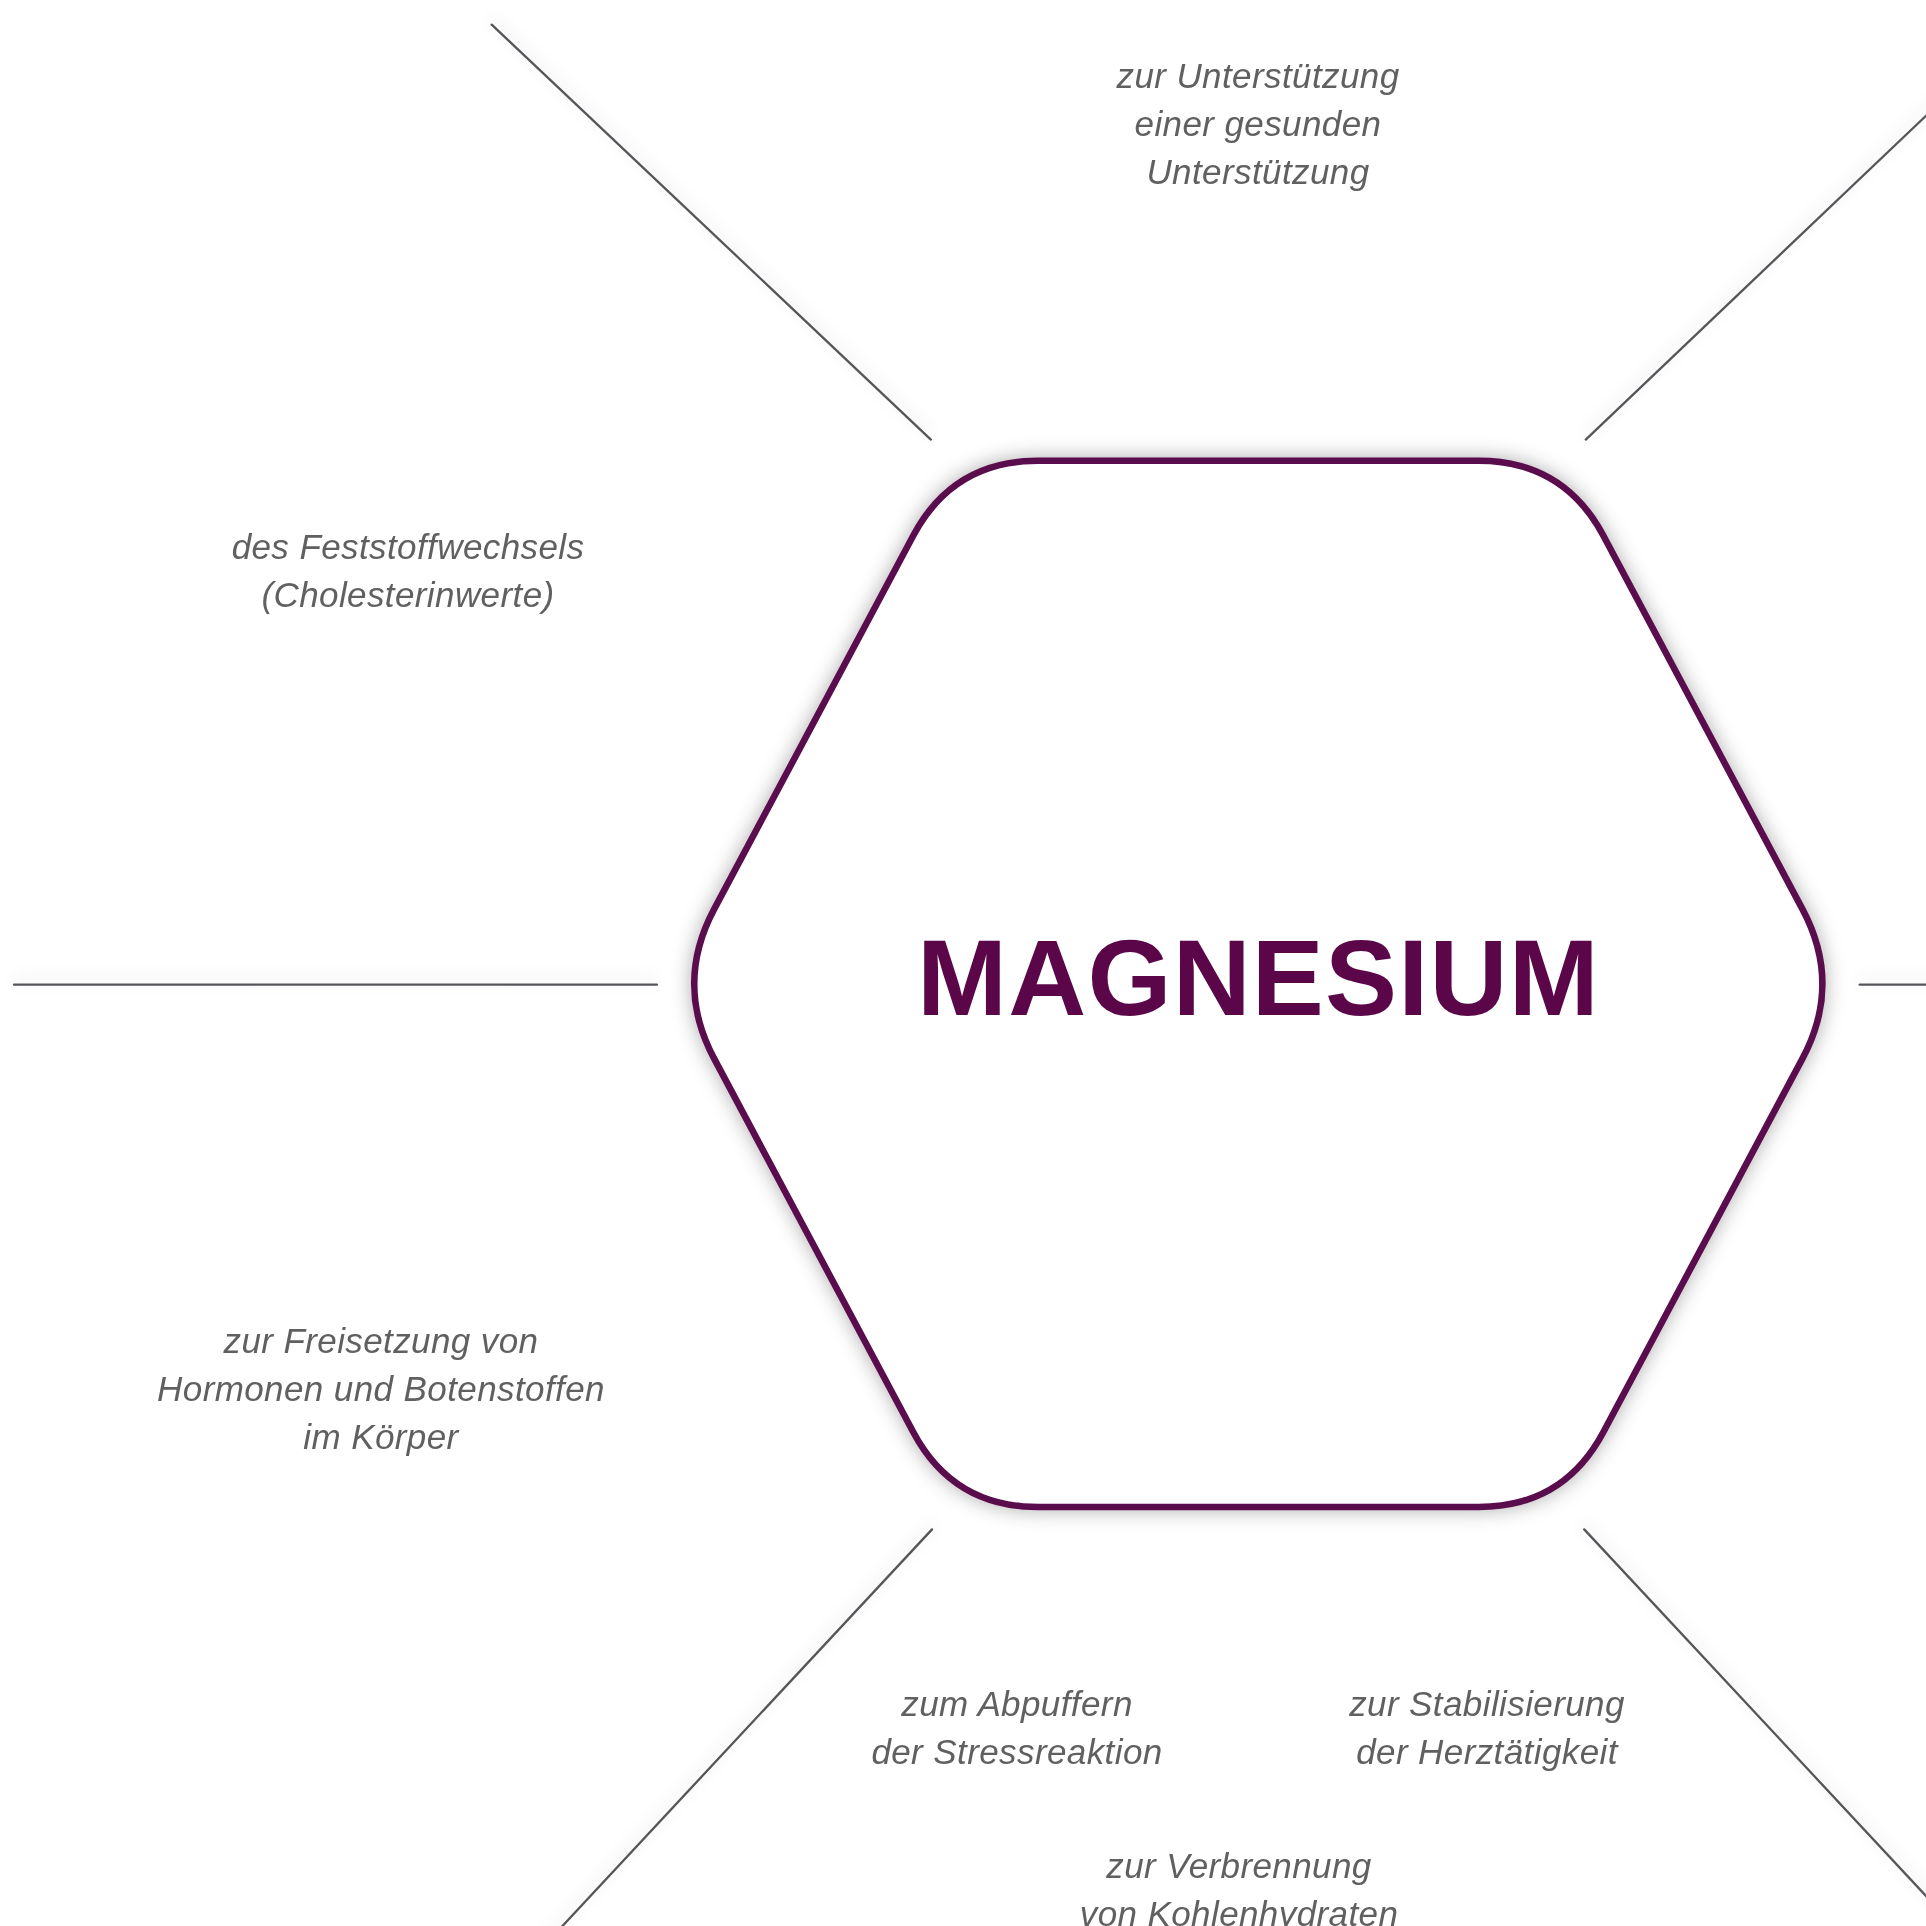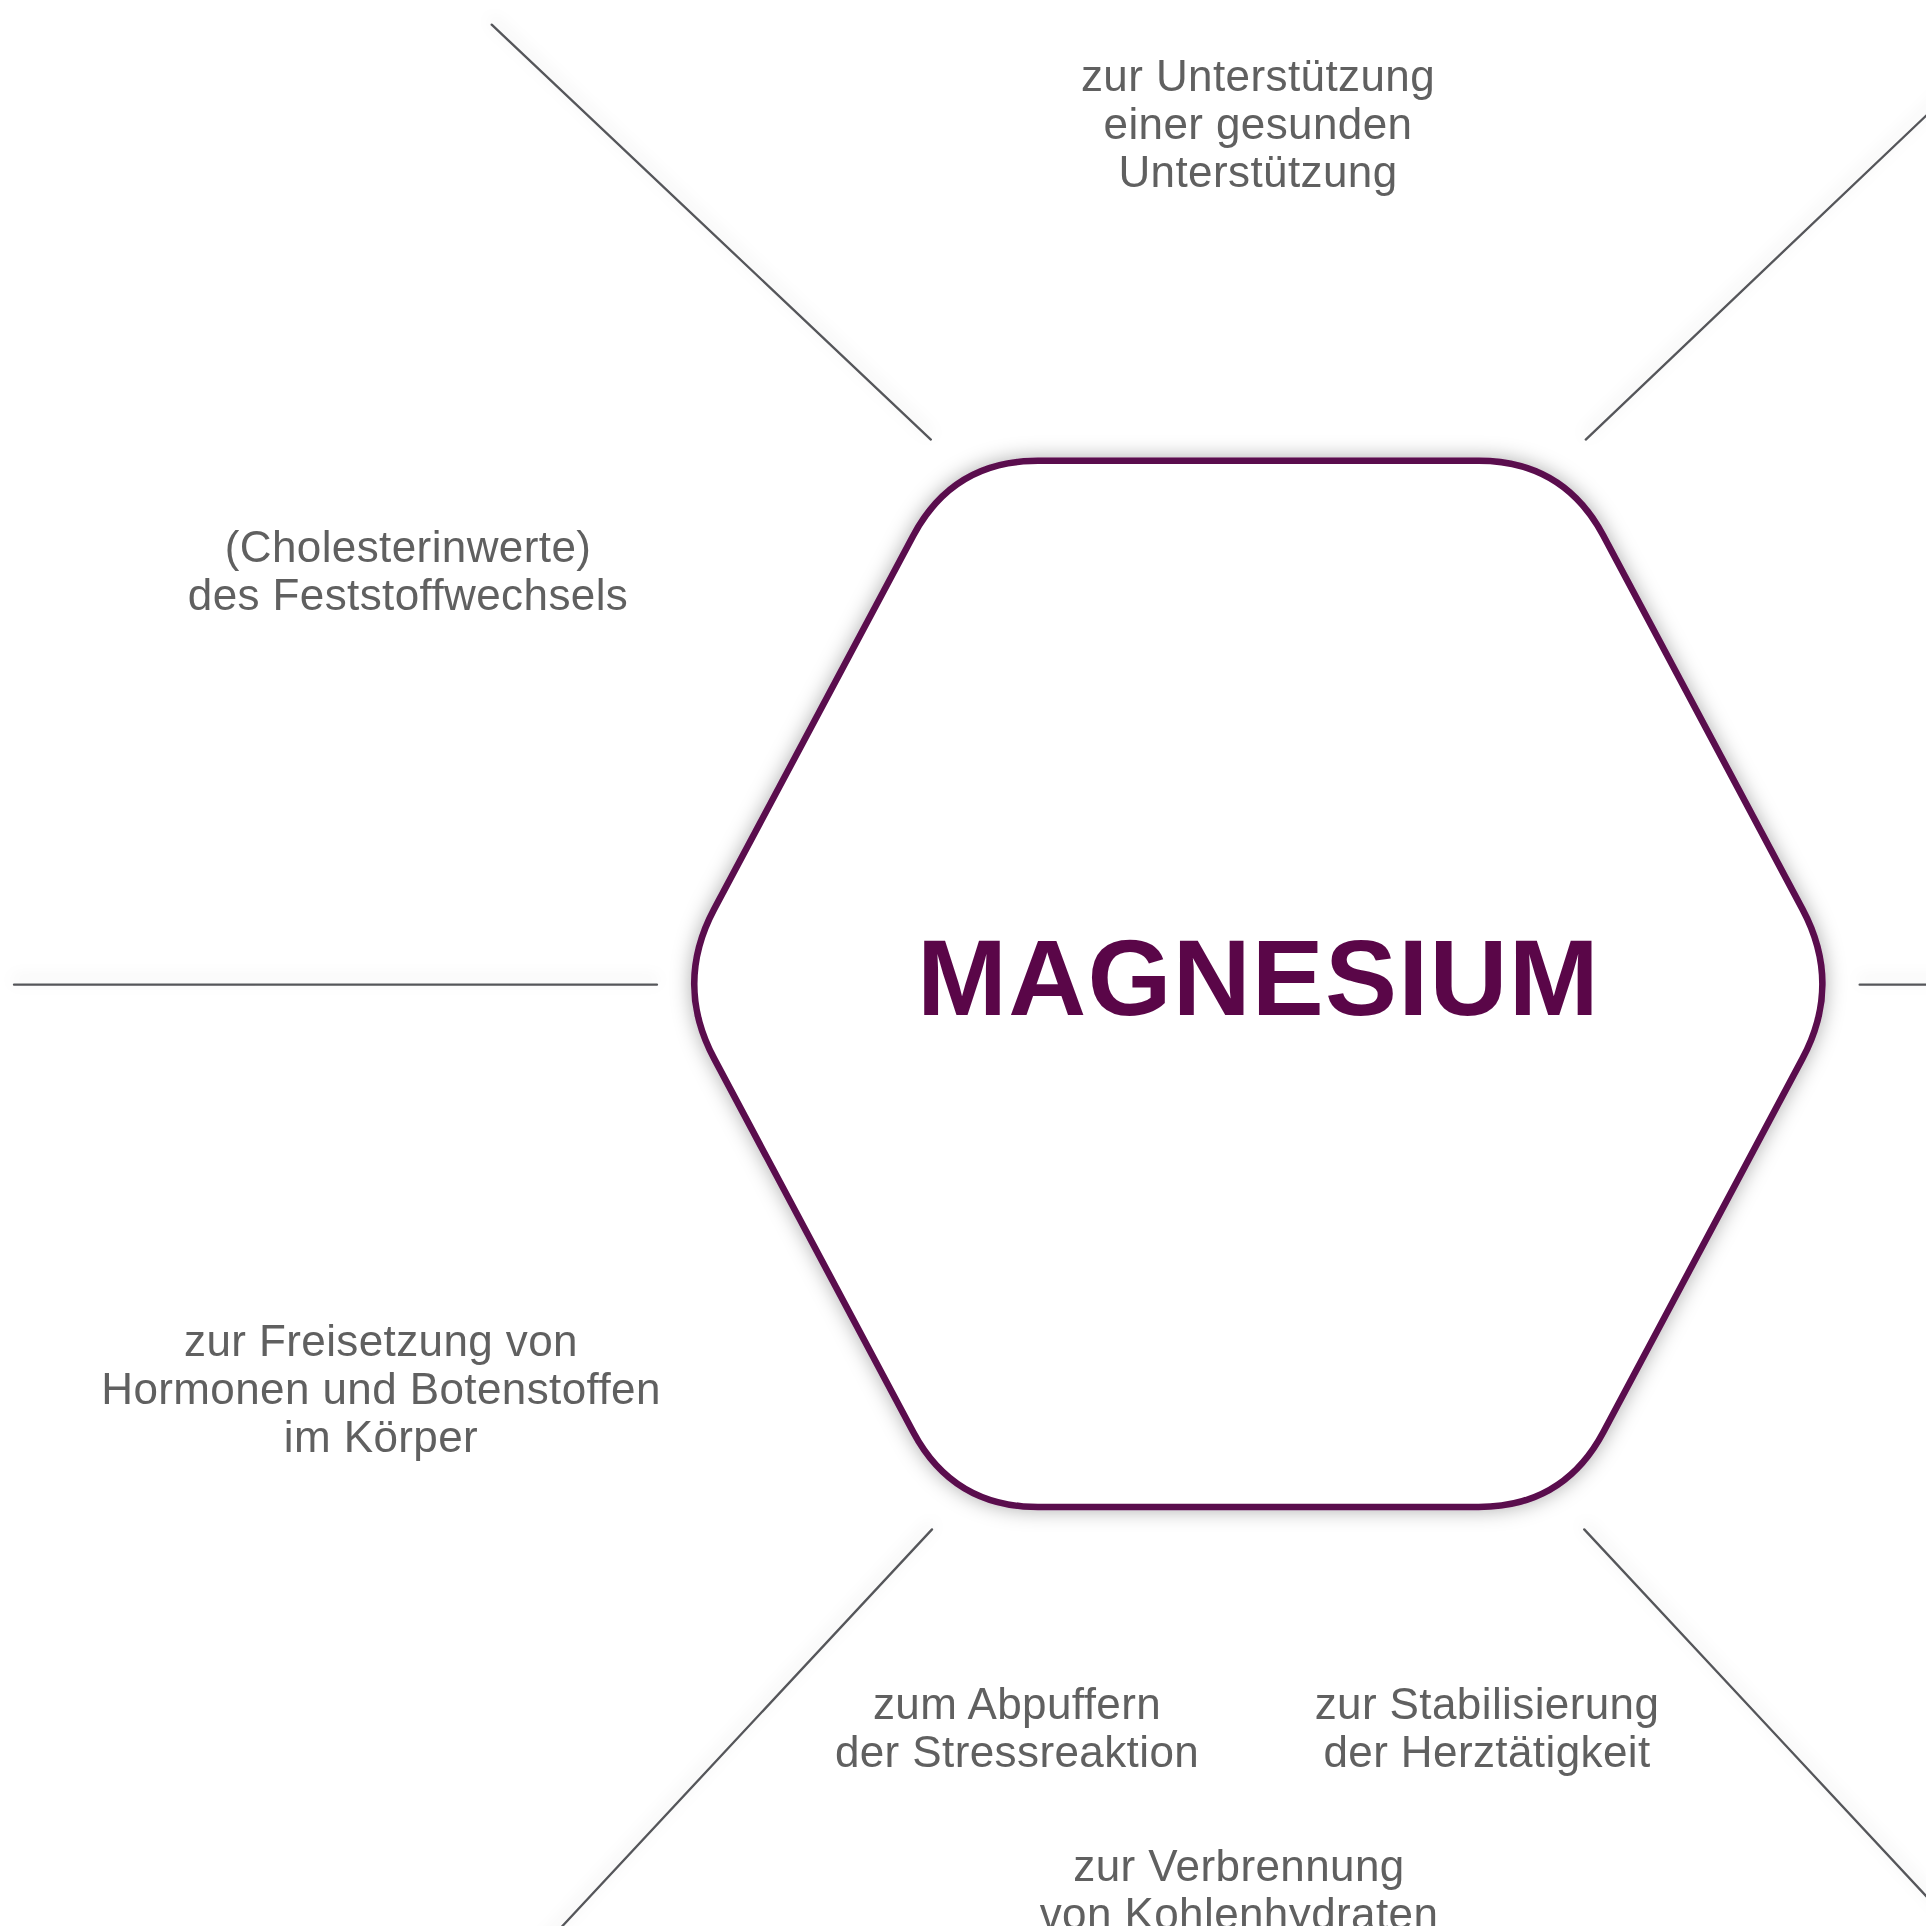--- a/index.html
+++ b/index.html
@@ -27,25 +27,26 @@
     font-size:108px;
     line-height:108px;
     font-weight:700;
     letter-spacing:1.2px;
     color:#5a0648;
   }
   .label{
     position:absolute;
     transform:translateX(-50%);
     text-align:center;
-    font-size:44px;
+    font-size:35px;
     line-height:48px;
     color:#606060;
     letter-spacing:0.4px;
     white-space:nowrap;
+    font-style:italic;
   }
   .ln{display:block;}
   .pos-top{left:1258px;top:52px;}
   .pos-bottom-right{left:1487px;top:1680px;}
   .pos-bottom-center{left:1239px;top:1842px;}
   .pos-bottom-left{left:1017px;top:1680px;}
   .pos-left{left:381px;top:1317px;}
   .pos-top-left{left:408px;top:523px;}
 </style>
 </head>
@@ -111,18 +112,18 @@
     <span class="ln">Hormonen und Botenstoffen</span>
     <span class="ln">im Körper</span>
   </div>
 
   <div class="label pos-bottom-left">
     <span class="ln">zum Abpuffern</span>
     <span class="ln">der Stressreaktion</span>
   </div>
 
   <div class="label pos-top-left">
+    <span class="ln">des Feststoffwechsels</span>
     <span class="ln">(Cholesterinwerte)</span>
-    <span class="ln">des Feststoffwechsels</span>
   </div>
 
 </div>
 
 
 </body></html>

